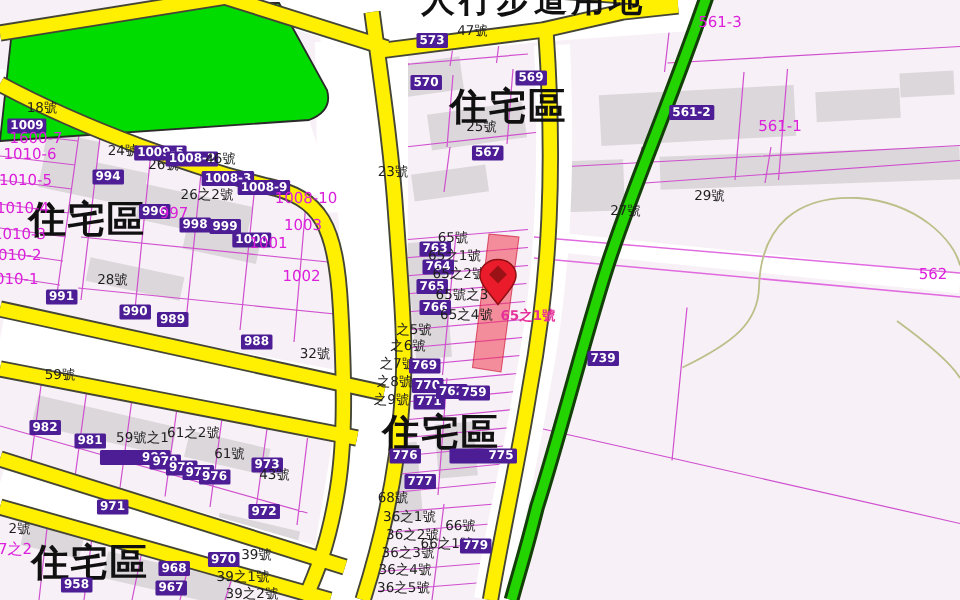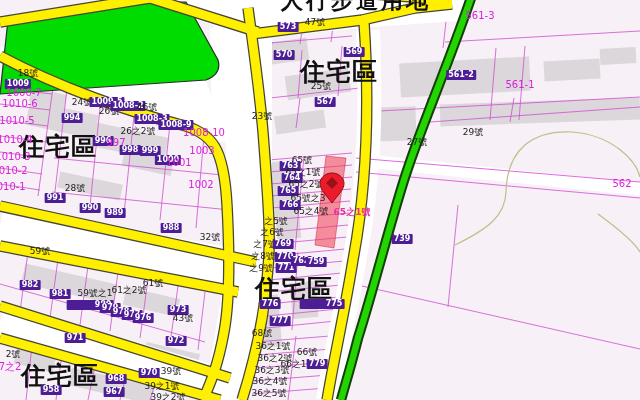--- a/index.html
+++ b/index.html
@@ -154,31 +154,31 @@
       <div class="lbl s-m" style="left: 204px; top: 133px;">1008-10</div>
       <div class="lbl s-w" style="left: 103px; top: 141px;">996</div>
       <div class="lbl s-m" style="left: 116px; top: 143px;">997</div>
       <div class="lbl s-w" style="left: 130px; top: 150px;">998</div>
       <div class="lbl s-w" style="left: 150px; top: 151px;">999</div>
       <div class="lbl s-w" style="left: 168px; top: 160px;">1000</div>
       <div class="lbl s-m" style="left: 179px; top: 163px;">1001</div>
       <div class="lbl s-m" style="left: 202px; top: 151px;">1003</div>
       <div class="lbl s-m" style="left: 201px; top: 185px;">1002</div>
       <div class="lbl s-b" style="left: 75px; top: 188px;">28號</div>
-      <div class="lbl s-w" style="left: 55px; top: 198px;">991</div>
+      <div class="lbl s-w" style="left: 41px; top: 198px;">991</div>
       <div class="lbl s-w" style="left: 90px; top: 208px;">990</div>
       <div class="lbl s-w" style="left: 115px; top: 213px;">989</div>
       <div class="lbl s-w" style="left: 171px; top: 228px;">988</div>
       <div class="lbl s-b" style="left: 210px; top: 237px;">32號</div>
       <div class="lbl s-b" style="left: 40px; top: 251px;">59號</div>
       <div class="lbl s-w" style="left: 30px; top: 285px;">982</div>
       <div class="lbl s-w" style="left: 60px; top: 294px;">981</div>
       <div class="lbl s-b" style="left: 95px; top: 293px;">59號之1</div>
       <div class="lbl s-b" style="left: 129px; top: 290px;">61之2號</div>
-      <div class="lbl s-b" style="left: 153px; top: 283px; text-align: center;">61號</div>
+      <div class="lbl s-b" style="left: 153px; top: 304px; text-align: center;">61號</div>
       <div class="lbl s-w" style="left: 90px; top: 305px; padding-left: 28px;">980</div>
       <div class="lbl s-w" style="left: 110px; top: 308px;">979</div>
       <div class="lbl s-w" style="left: 121px; top: 312px;">978</div>
       <div class="lbl s-w" style="left: 132px; top: 315px;">977</div>
       <div class="lbl s-w" style="left: 143px; top: 318px;">976</div>
       <div class="lbl s-w" style="left: 178px; top: 310px;">973</div>
       <div class="lbl s-b" style="left: 183px; top: 318px;">43號</div>
       <div class="lbl s-w" style="left: 176px; top: 341px;">972</div>
       <div class="lbl s-w" style="left: 75px; top: 338px;">971</div>
       <div class="lbl s-b" style="left: 13px; top: 354px;">2號</div>

